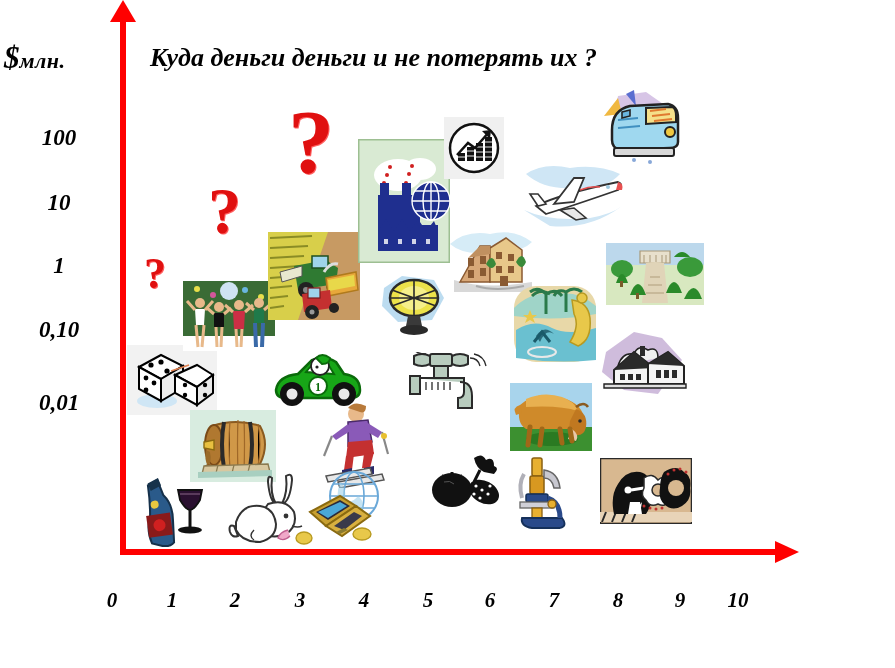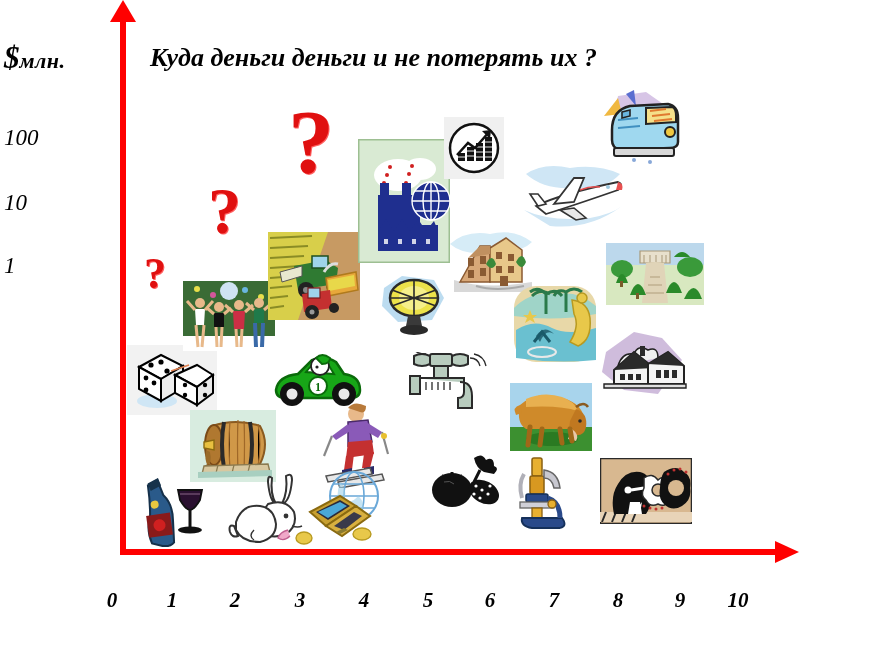--- a/index.html
+++ b/index.html
@@ -84,24 +84,24 @@
     font-size: 24px;
     font-weight: bold;
     font-style: italic;
     white-space: nowrap;
   }
 
   .ytick {
     position: absolute;
     right: 0;
     width: 110px;
-    text-align: left;
+    text-align: center;
     font-size: 23px;
     font-style: italic;
-    font-weight: normal;
+    font-weight: bold;
     color: #000000;
   }
   #yticks { position: absolute; left: 0; top: 0; width: 114px; height: 560px; }
 
   .xtick {
     position: absolute;
     top: 588px;
     width: 40px;
     text-align: center;
     font-size: 21px;
@@ -140,20 +140,22 @@
     <span class="cur">$</span><span class="mln">млн.</span>
   </div>
 
   <div class="chart-title">Куда деньги  деньги и не потерять их ?</div>
 
 
   <div id="yticks">
     <div class="ytick" style="top:125px">100</div>
     <div class="ytick" style="top:190px">10</div>
     <div class="ytick" style="top:253px">1</div>
+    <div class="ytick" style="top:317px">0,10</div>
+    <div class="ytick" style="top:390px">0,01</div>
   </div>
 
   <div>
     <div class="xtick" style="left:92px">0</div>
     <div class="xtick" style="left:152px">1</div>
     <div class="xtick" style="left:215px">2</div>
     <div class="xtick" style="left:280px">3</div>
     <div class="xtick" style="left:344px">4</div>
     <div class="xtick" style="left:408px">5</div>
     <div class="xtick" style="left:470px">6</div>

